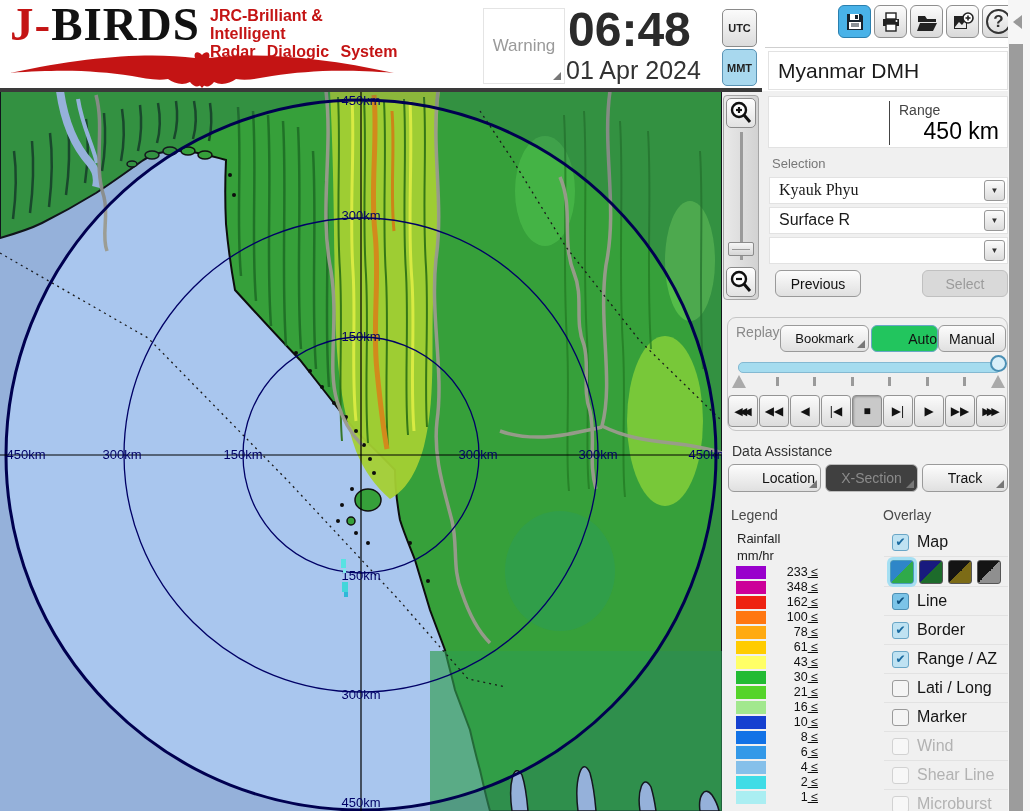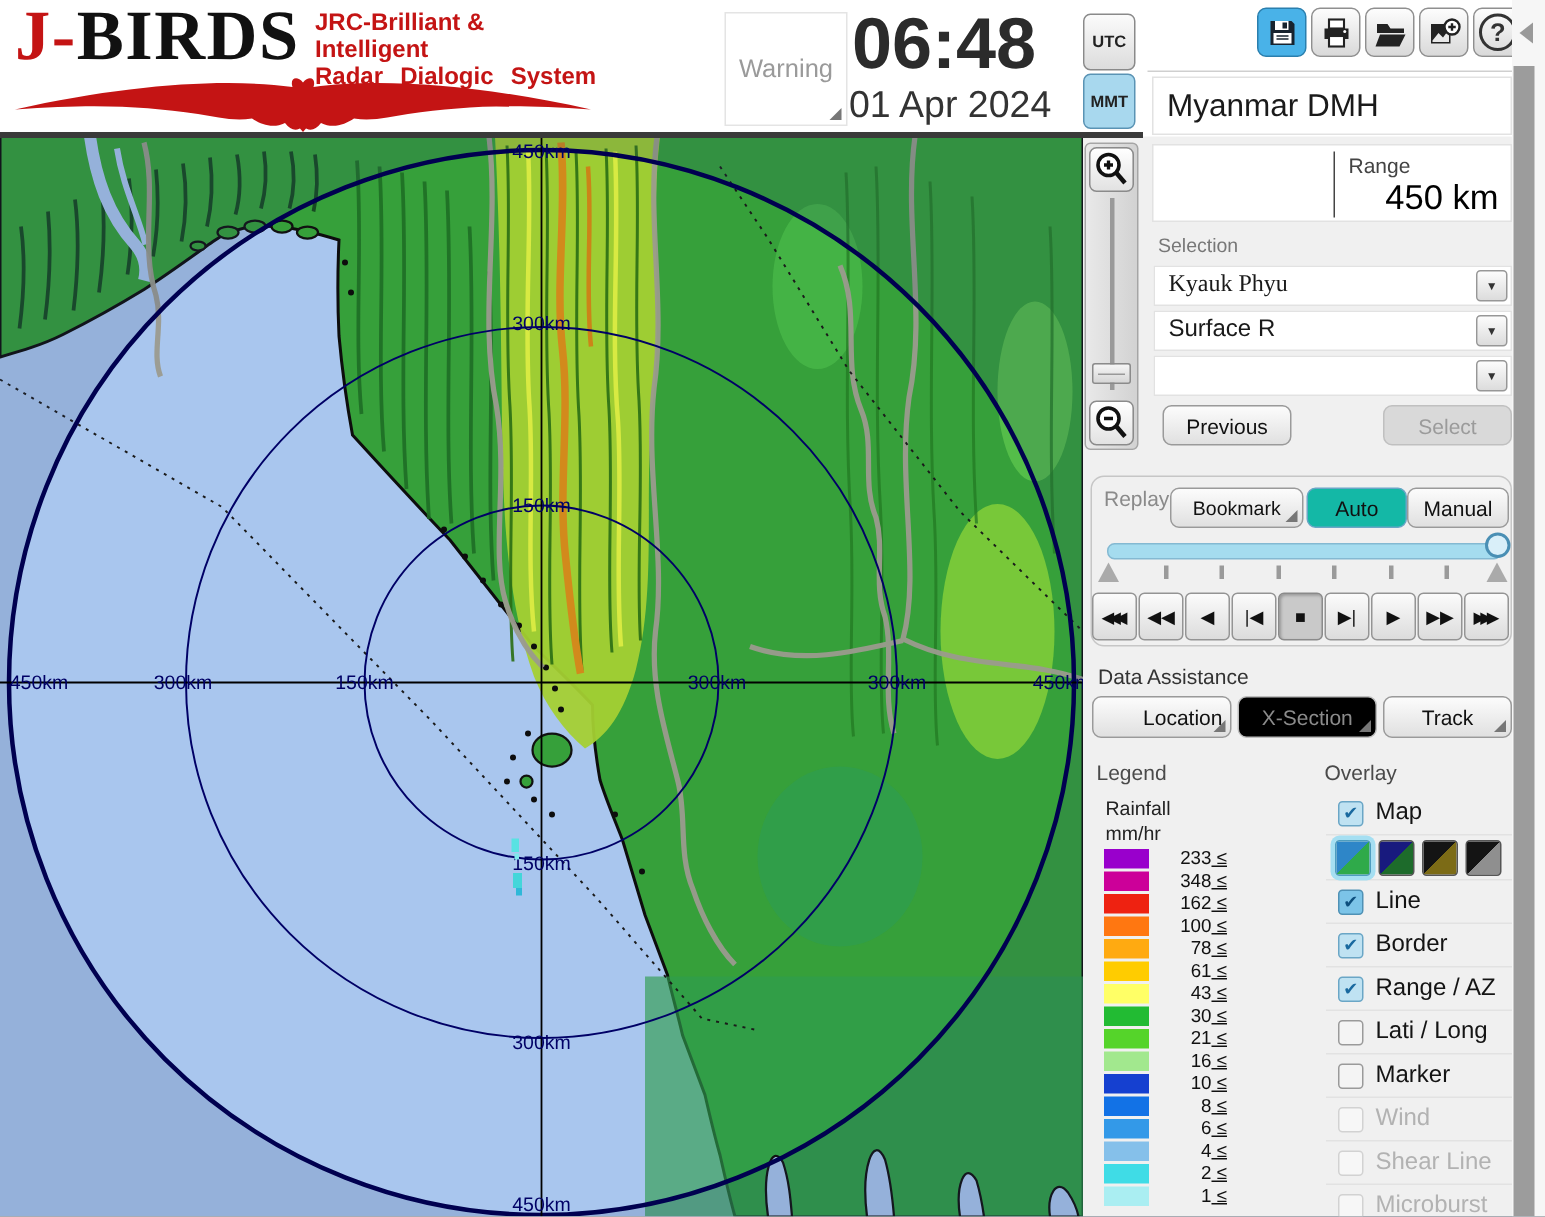--- a/index.html
+++ b/index.html
@@ -58,40 +58,40 @@
   .pushbtn{position:absolute;height:27px;border:1px solid #9a9a9a;border-radius:6px;box-sizing:border-box;
            background:linear-gradient(#fcfcfc,#e0e0e0);font-size:14px;color:#111;
            display:flex;align-items:center;justify-content:center;}
   #previous-btn{left:775px;top:270px;width:86px;}
   #select-btn{left:922px;top:270px;width:86px;background:#d9d9d9;border-color:#c0c0c0;color:#9b9b9b;}
   
   #replay-box{position:absolute;left:727px;top:317px;width:281px;height:114px;border:1px solid #c6c6c6;
               border-radius:9px;box-sizing:border-box;}
   #replay-label{position:absolute;left:8px;top:6px;font-size:14px;color:#8a8a8a;}
   #bookmark-btn{left:780px;top:325px;width:89px;font-size:13px;}
-  #auto-btn{left:871px;top:325px;width:67px;background:#14b8a6;border-color:#69a6c6;}
+  #auto-btn{left:871px;top:325px;width:67px;background:#22c55e;border-color:#69a6c6;justify-content:flex-end;}
   #manual-btn{left:938px;top:325px;width:68px;}
   #replay-track{position:absolute;left:10px;top:44px;width:263px;height:11px;background:#a5dcef;
                 border:1px solid #84b9d2;border-radius:5px;box-sizing:border-box;}
   #replay-thumb{position:absolute;left:262px;top:37px;width:17px;height:17px;border:2px solid #4a8fb4;
                 border-radius:50%;background:#d9eff9;box-sizing:border-box;}
   #replay-ticks{position:absolute;left:0;top:57px;width:281px;height:14px;}
   .tick{position:absolute;top:2px;width:3px;height:9px;background:#9a9a9a;}
   .endtri{position:absolute;top:0px;width:0;height:0;border-left:7px solid transparent;
           border-right:7px solid transparent;border-bottom:13px solid #aaa;}
   #playback{position:absolute;left:728px;top:395px;width:280px;height:32px;display:flex;gap:1px;}
   .pbtn{width:30px;height:32px;border:1px solid #949494;border-radius:4px;box-sizing:border-box;
         background:linear-gradient(#fbfbfb,#dcdcdc);display:flex;align-items:center;justify-content:center;
         font-size:12px;color:#111;}
   .pbtn.tight{letter-spacing:-4px;font-size:11px;padding-right:4px;}
   .pbtn.pressed{background:#c9c9c9;border-color:#8a8a8a;box-shadow:inset 1px 1px 2px rgba(0,0,0,.25);}
   
   #da-label{position:absolute;left:732px;top:443px;font-size:14px;color:#333;}
   #da-location{left:728px;top:464px;width:93px;height:28px;padding-left:28px;}
-  #da-xsection{left:825px;top:464px;width:93px;height:28px;background:#000000;border-color:#bdbdbd;color:#8b8b8b;}
+  #da-xsection{left:825px;top:464px;width:93px;height:28px;background:#404040;border-color:#bdbdbd;color:#8b8b8b;}
   #da-track{left:922px;top:464px;width:86px;height:28px;}
   
   #legend-label{position:absolute;left:731px;top:507px;font-size:14px;color:#4a4a4a;}
   #overlay-label{position:absolute;left:883px;top:507px;font-size:14px;color:#4a4a4a;}
   #legend-title{position:absolute;left:737px;top:530px;font-size:13px;color:#222;line-height:17px;}
   #legend-entries{position:absolute;left:736px;top:566px;width:100px;}
   .lrow{height:13px;margin-bottom:2px;position:relative;}
   .lsw{position:absolute;left:0;top:0;width:30px;height:13px;}
   .lval{position:absolute;left:32px;top:-1px;width:50px;text-align:right;font-size:12.5px;color:#111;}
   .lte{text-decoration:underline;}

